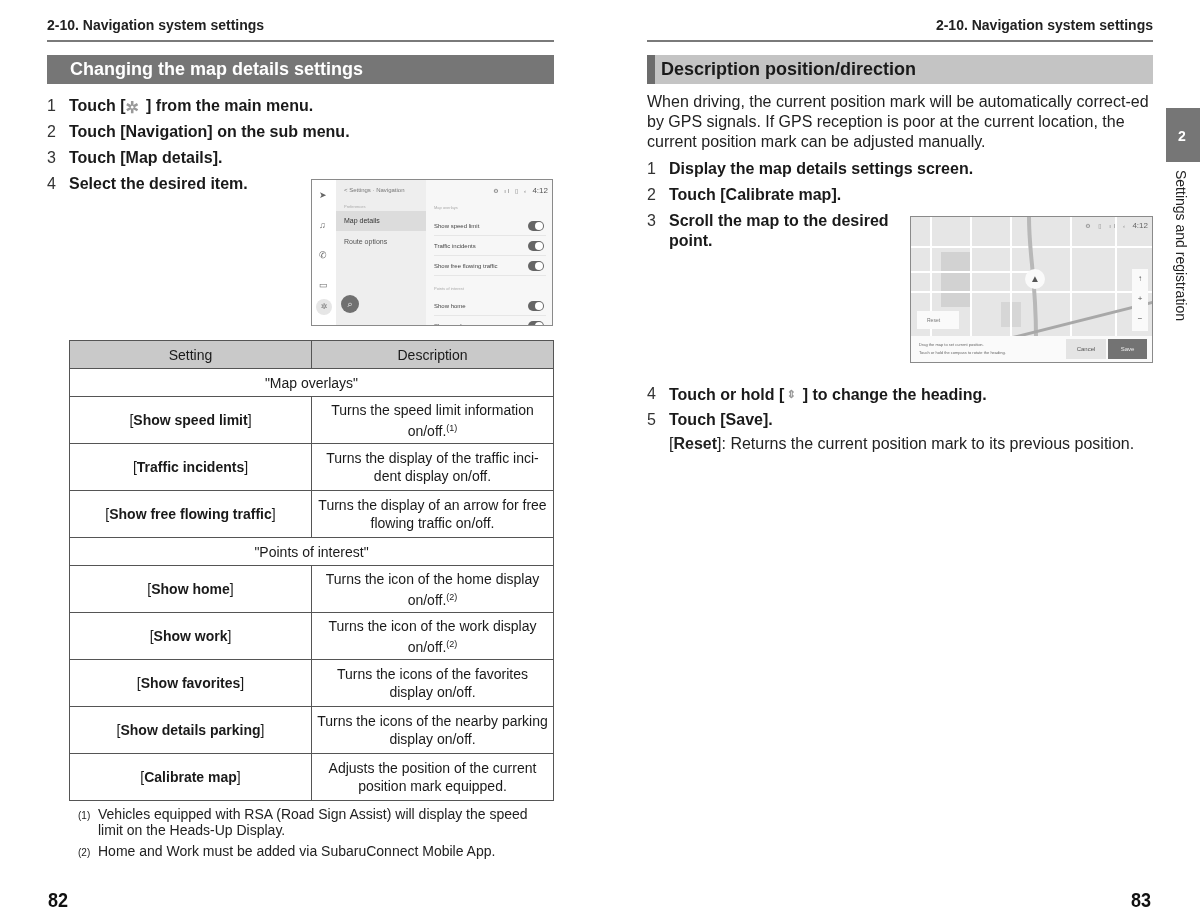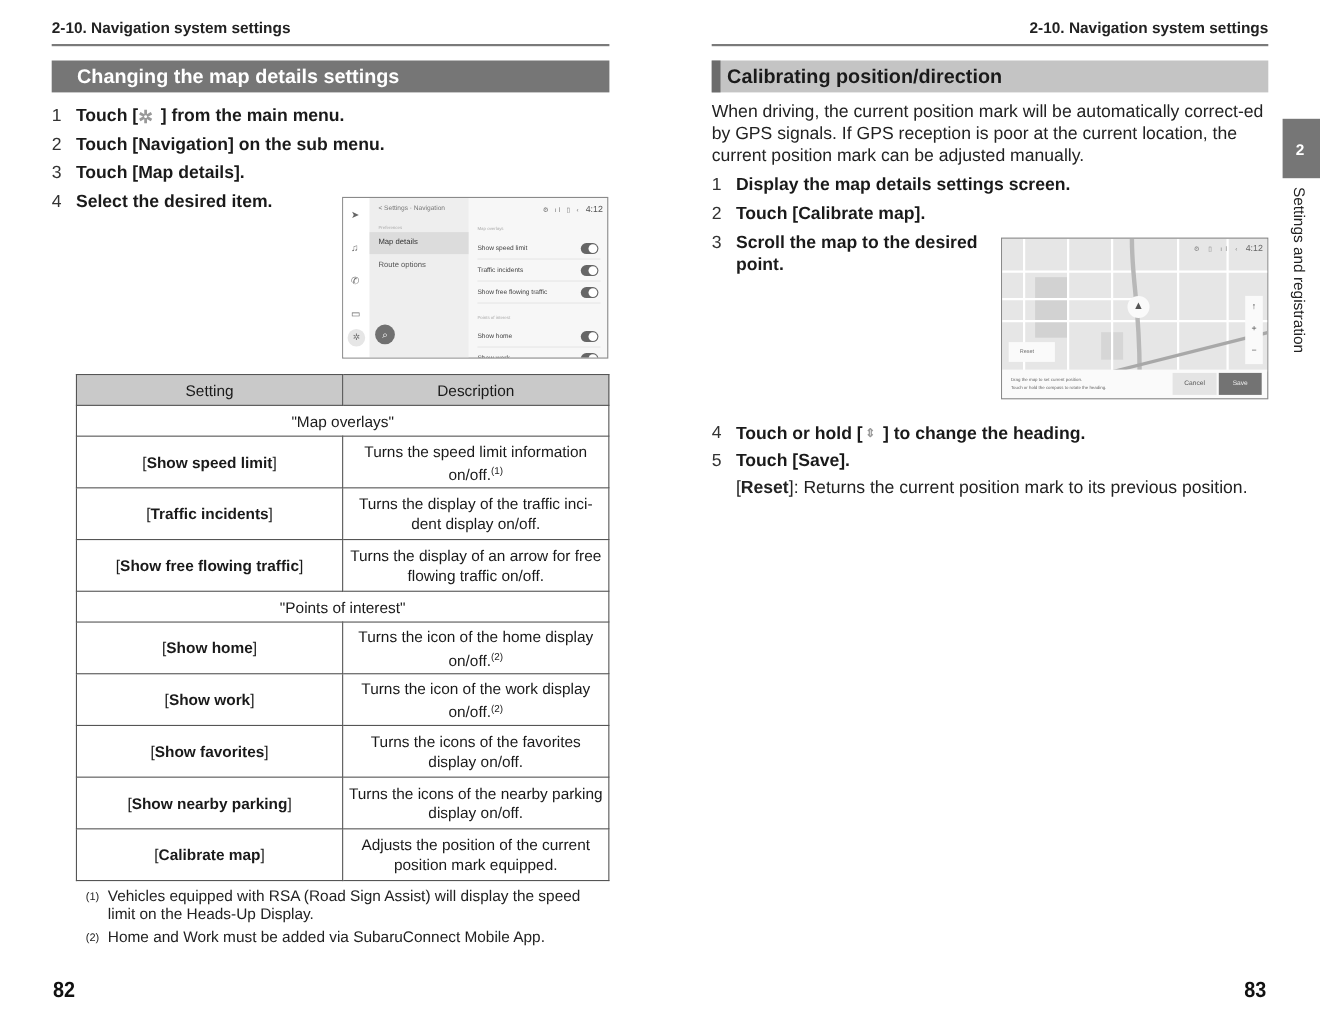--- a/index.html
+++ b/index.html
@@ -216,21 +216,21 @@
         </tr>
         <tr class="row">
           <td class="col1">[<b>Show work</b>]</td>
           <td><span>Turns the icon of the work display on/off.</span><sup>(2)</sup></td>
         </tr>
         <tr class="row">
           <td class="col1">[<b>Show favorites</b>]</td>
           <td><span>Turns the icons of the favorites display on/off.</span></td>
         </tr>
         <tr class="row">
-          <td class="col1">[<b>Show nearby parking</b>]</td>
+          <td class="col1">[<b>Show details parking</b>]</td>
           <td><span>Turns the icons of the nearby parking display on/off.</span></td>
         </tr>
         <tr class="row">
           <td class="col1">[<b>Calibrate map</b>]</td>
           <td><span>Adjusts the position of the current position mark equipped.</span></td>
         </tr>
       </tbody>
   </table>
 
   <div class="footnotes">
@@ -243,21 +243,21 @@
       <span>Home and Work must be added via SubaruConnect Mobile App.</span>
     </div>
   </div>
 
   <div class="page-num">82</div>
 </div>
 
 <div class="page page-right">
   <div class="running-head">2-10. Navigation system settings</div>
   <div class="head-rule"></div>
-  <div class="section-title">Calibrating position/direction</div>
+  <div class="section-title">Description position/direction</div>
 
   <p class="intro">When driving, the current position mark will be automatically correct-ed by GPS signals. If GPS reception is poor at the current location, the current position mark can be adjusted manually.</p>
 
   <ol class="steps" style="left:47px; top:159px;">
     <li class="step">
       <span class="step-num">1</span>
       <span>Display the map details settings screen.</span>
     </li>
     <li class="step">
       <span class="step-num">2</span>

